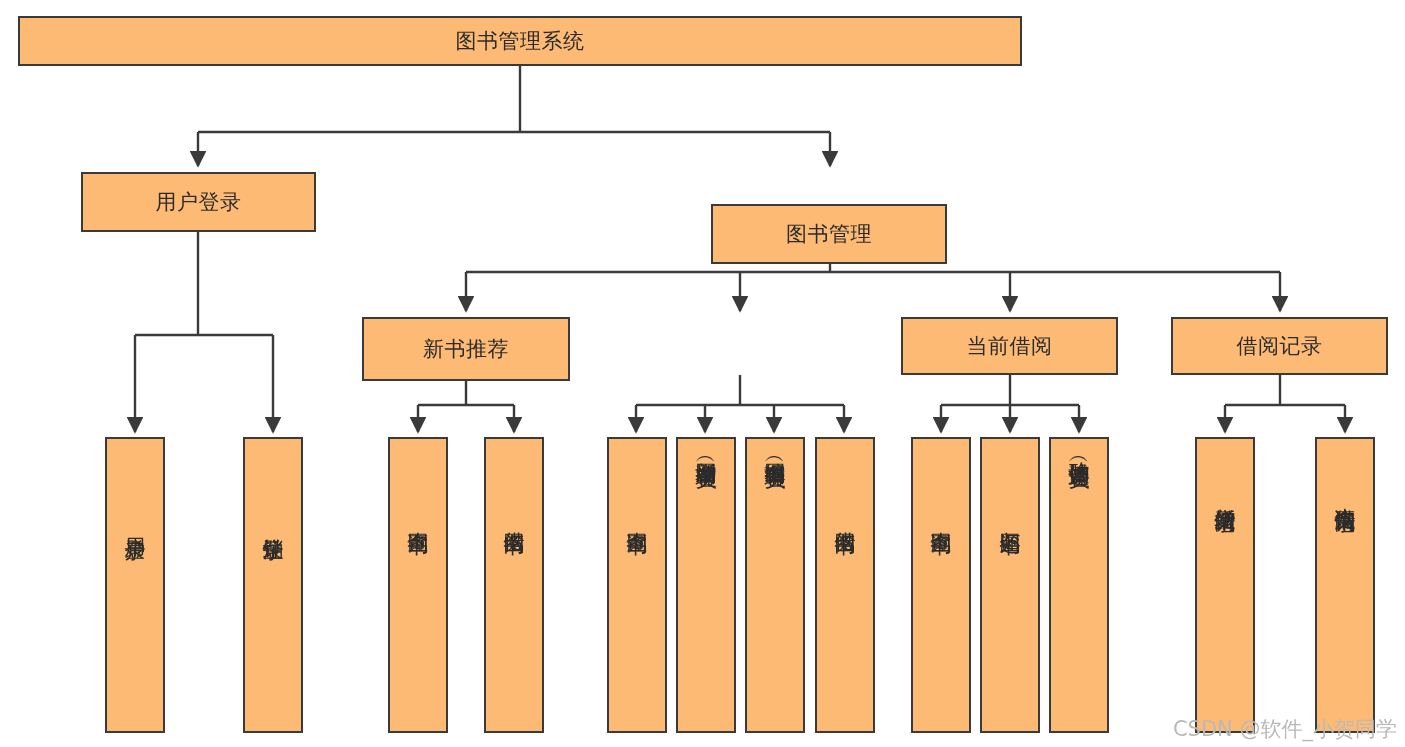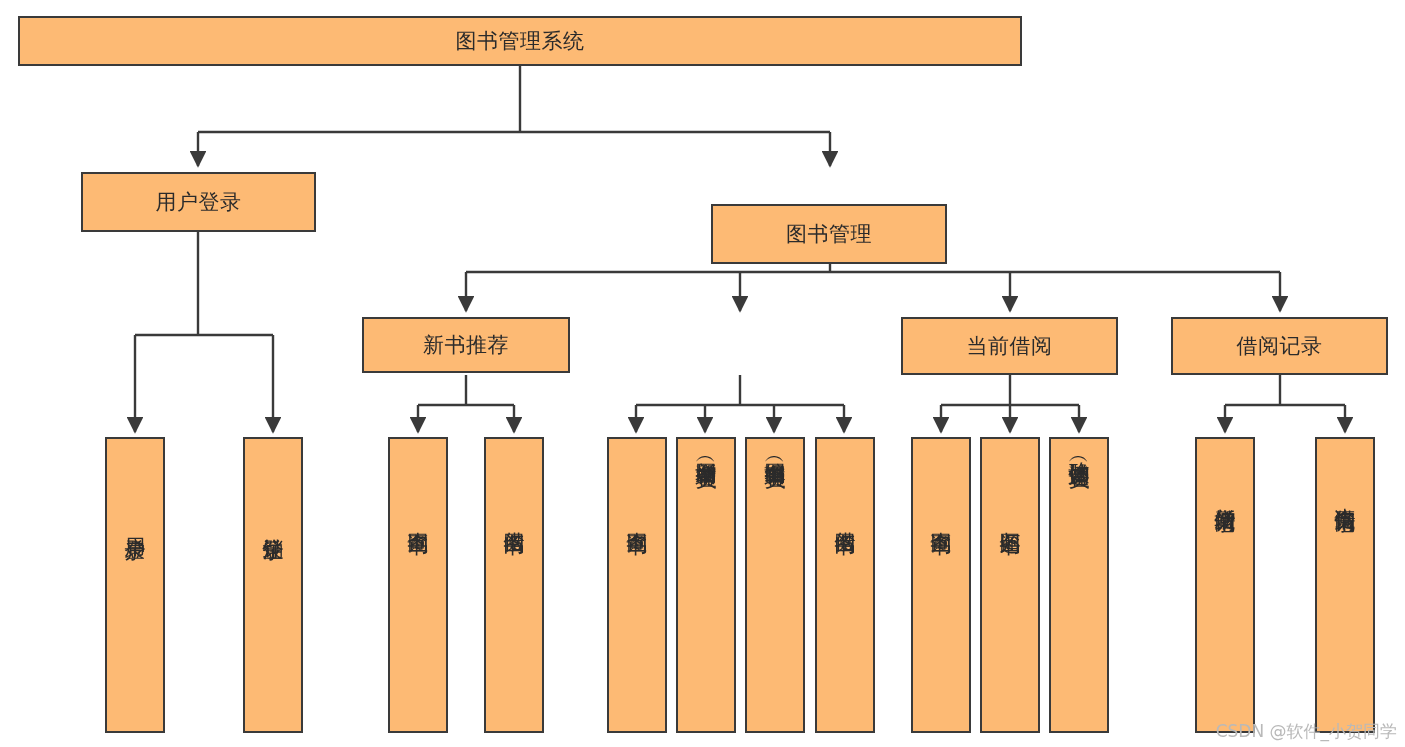--- a/index.html
+++ b/index.html
@@ -60,21 +60,21 @@
     font-size: 21px;
     line-height: 1.05;
     letter-spacing: 1px;
     white-space: nowrap;
     height: auto;
   }
   .watermark {
     position: absolute;
     right: 8px;
     bottom: 4px;
-    font-size: 17px;
+    font-size: 21px;
     color: #b9b9b9;
     white-space: nowrap;
     user-select: none;
   }
 </style>
 </head>
 <body>
 
 <div id="canvas">
 
@@ -133,21 +133,21 @@
   </div>
 
   <div class="node horiz" style="left:81px; top:172px; width:235px; height:60px;">
     <span class="label">用户登录</span>
   </div>
 
   <div class="node horiz" style="left:711px; top:172px; width:236px; height:60px;margin-top:32px;">
     <span class="label">图书管理</span>
   </div>
 
-  <div class="node horiz" style="left:362px; top:317px; width:208px; height:56px;">
+  <div class="node horiz" style="left:362px; top:317px; width:208px; height:64px;">
     <span class="label">新书推荐</span>
   </div>
 
 
   <div class="node horiz" style="left:901px; top:317px; width:217px; height:58px;">
     <span class="label">当前借阅</span>
   </div>
 
   <div class="node horiz" style="left:1171px; top:317px; width:217px; height:58px;">
     <span class="label">借阅记录</span>

